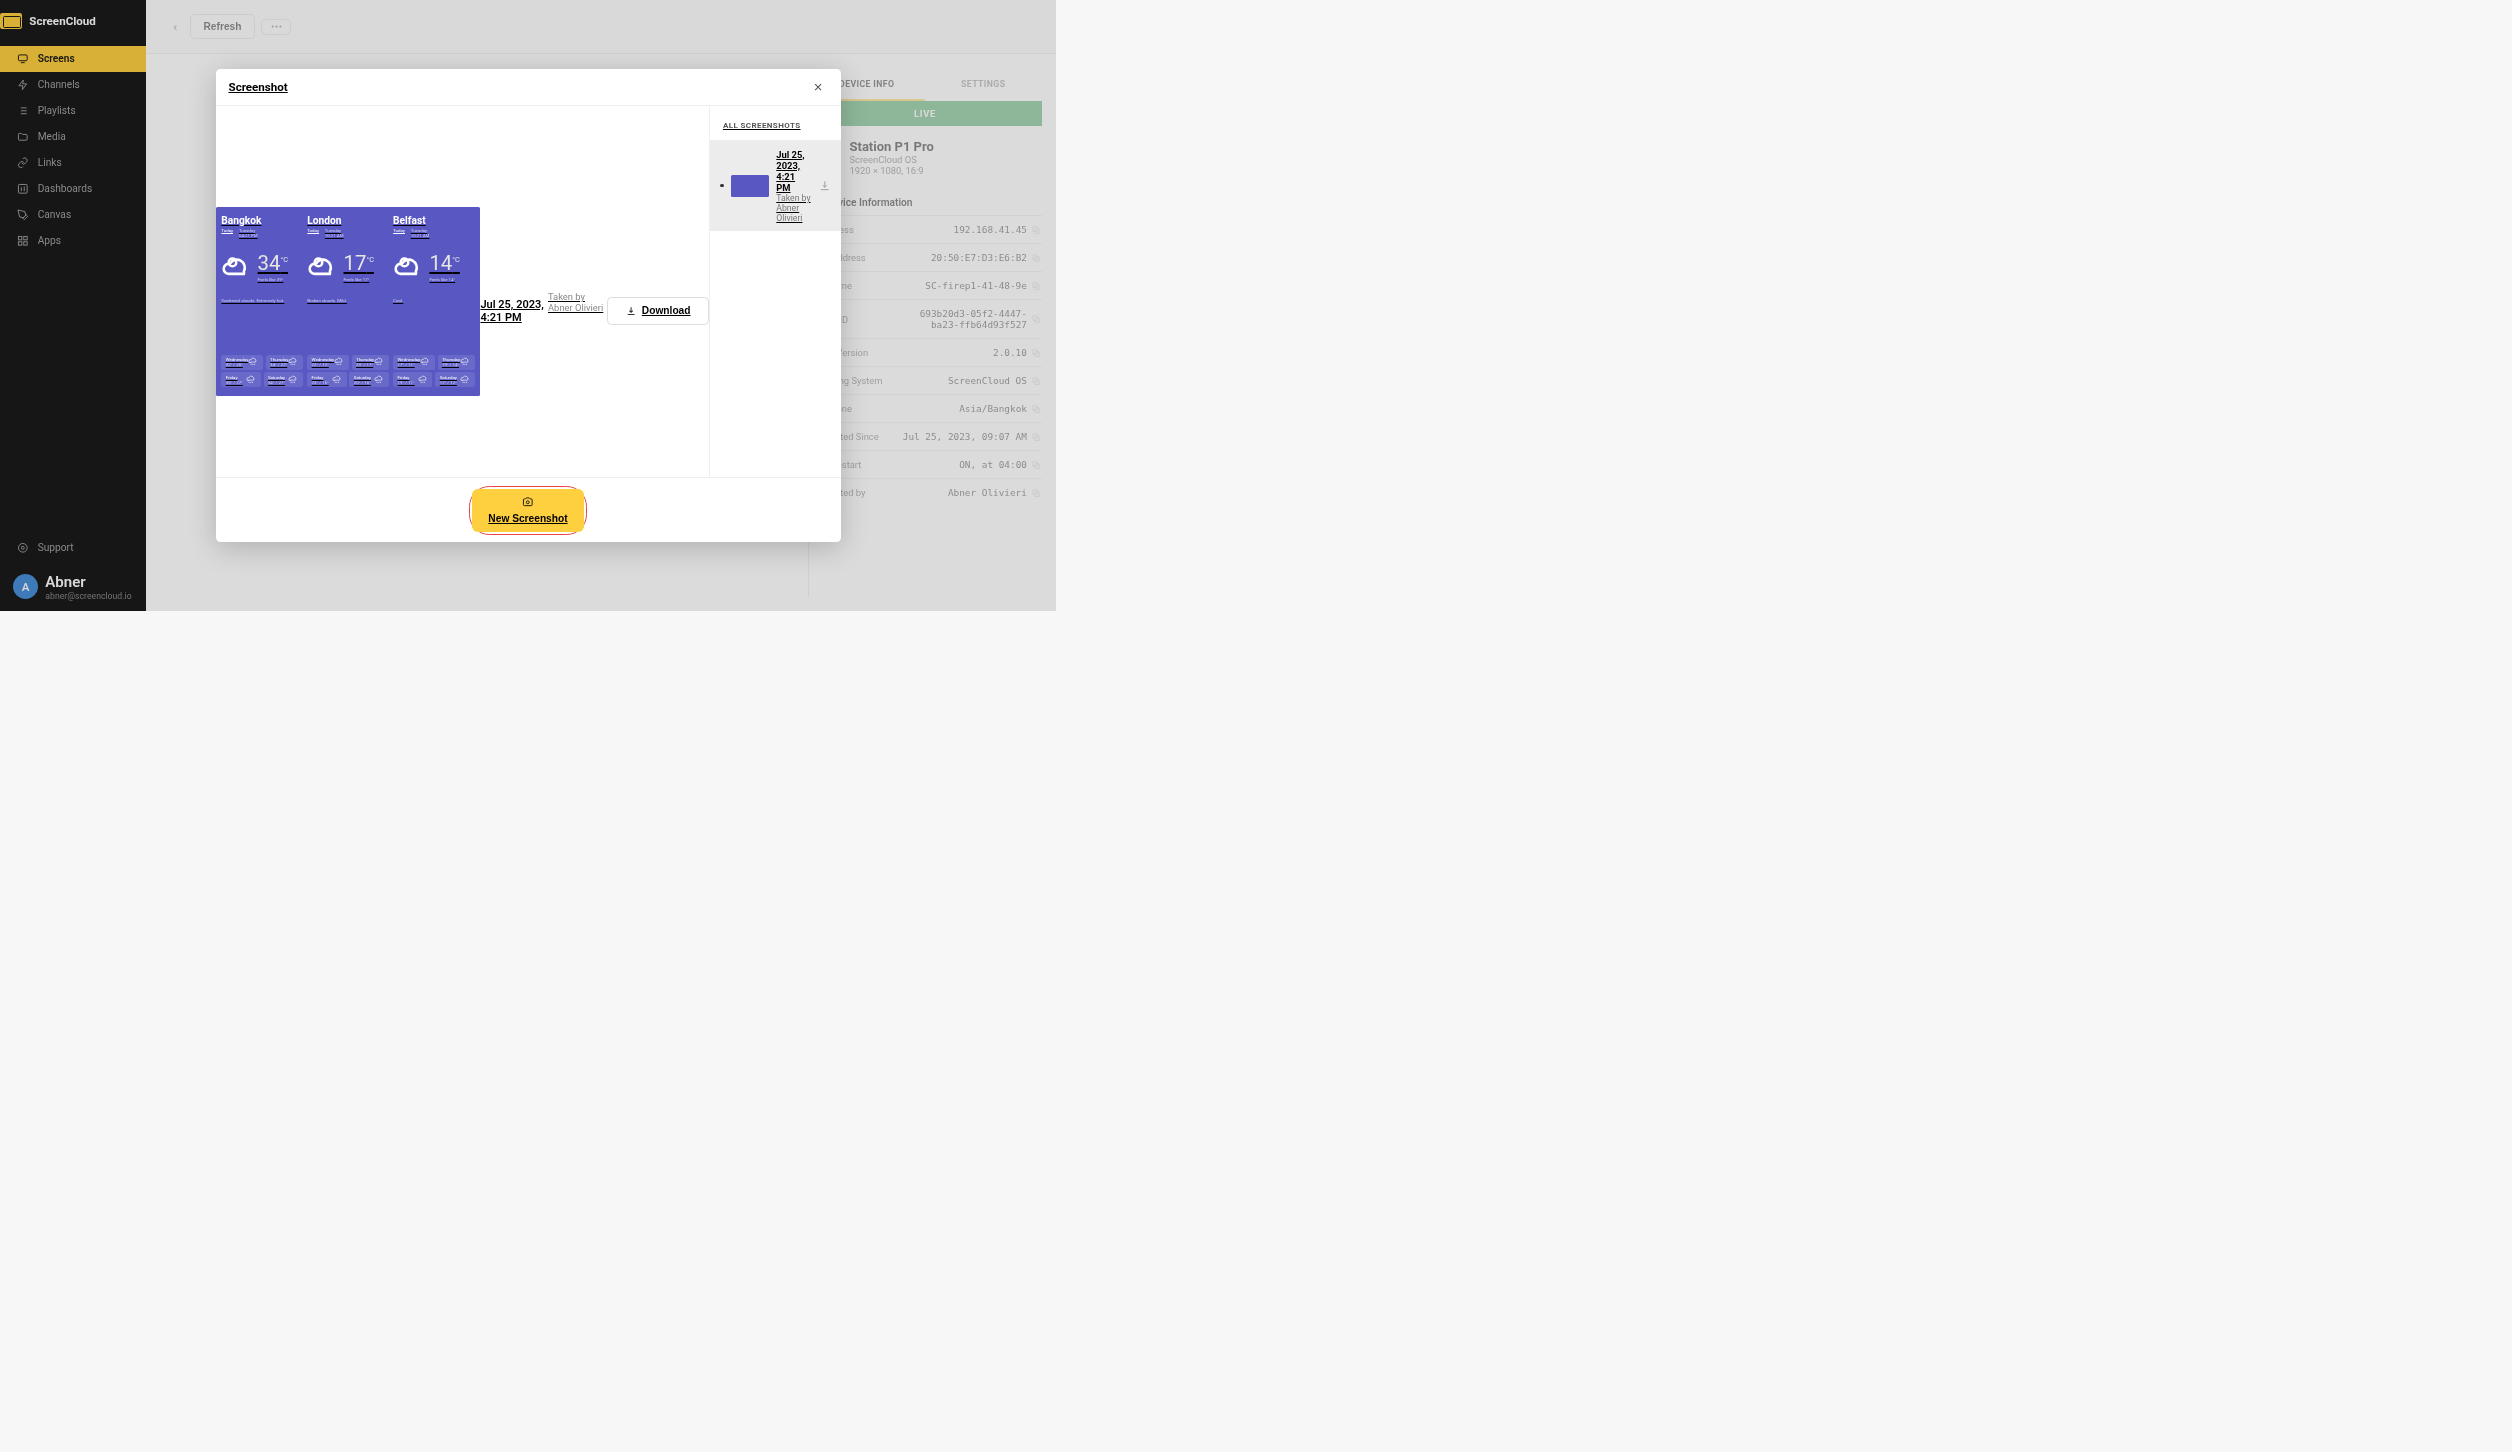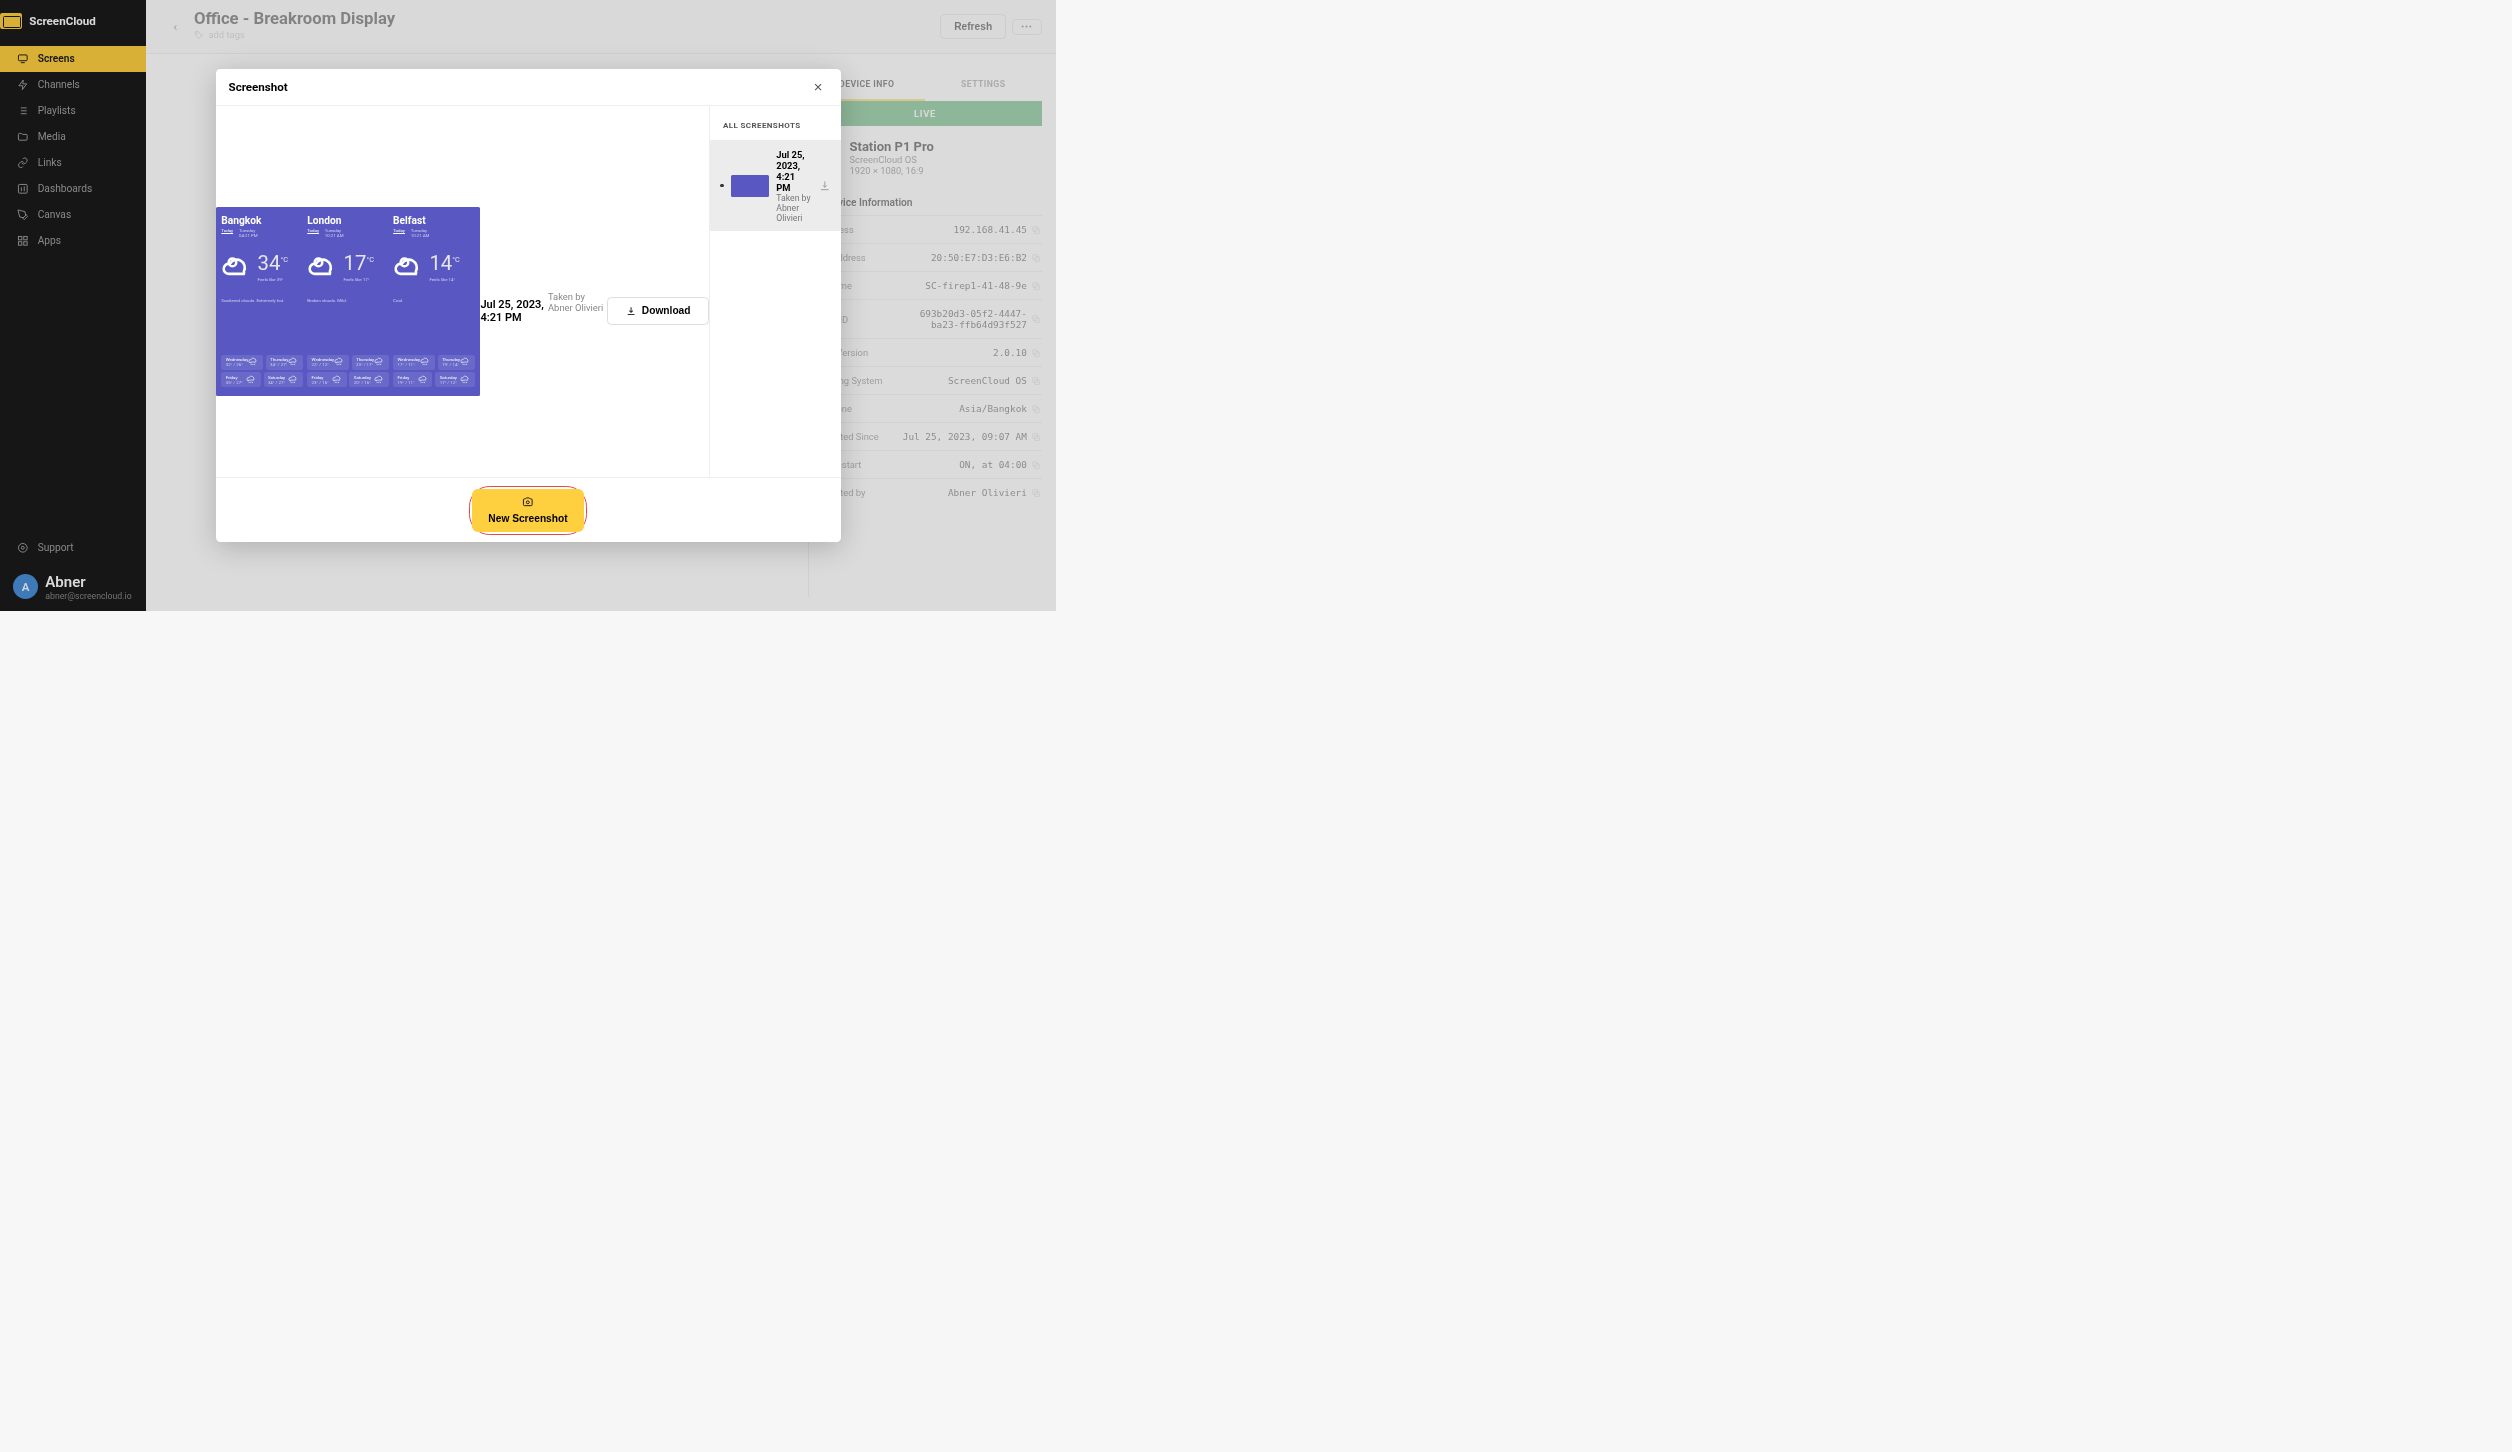--- a/index.html
+++ b/index.html
@@ -56,21 +56,21 @@
     
     
     .overlay-dim { position: absolute; inset: 0; background: rgba(200,200,200,0.6); }
     .sidebar, .modal-overlay { z-index: 5; }
     .sidebar { filter: brightness(0.85); }
     .overlay-dim { z-index: 3; }
     .header-bar, .backdrop-content { z-index: 1; filter: brightness(0.95); }
     
     
     .modal-overlay { position: absolute; inset: 0; display: flex; align-items: center; justify-content: center; pointer-events: none; }
-    .modal { width: 625px; background: #fff; border-radius: 4.4px; box-shadow: 0 5.8px 29px rgba(0,0,0,0.2); pointer-events: auto; display: flex; flex-direction: column; }
+    .modal { width: 625px; background: #fff; border-radius: 4.4px; box-shadow: 0 5.8px 29px rgba(0,0,0,0.2); pointer-events: auto; display: flex; flex-direction: column; text-decoration: underline; }
     .modal-header { display: flex; justify-content: space-between; align-items: center; padding: 8.7px 13px; border-bottom: 0.7px solid #eee; }
     .modal-title { font-size: 11.6px; font-weight: 700; }
     .close-btn { width: 19px; height: 19px; display: flex; align-items: center; justify-content: center; cursor: pointer; }
     .modal-body { display: flex; min-height: 371px; }
     .preview-col { flex: 1; border-right: 0.7px solid #eee; display: flex; align-items: center; padding: 41px 0 22px; }
     .preview-img { width: 336px; height: 189px; background: #5958c3; border-radius: 1.5px; padding: 8.7px 5.8px; display: flex; gap: 4.4px; }
     .weather-tile { flex: 1; display: flex; flex-direction: column; position: relative; }
     .city { color: #fff; font-size: 10.2px; font-weight: 700; margin-bottom: 1.5px; }
     .day-tabs { display: flex; gap: 5.8px; }
     .day-tab { color: #cfcff0; font-size: 4.4px; line-height: 1.2; }
@@ -209,30 +209,20 @@
     </div>
   </div>
 </aside>
 
 <header class="header-bar">
   <div class="back-btn">
     <svg width="8.7" height="13" viewBox="0 0 24 24" fill="none" stroke="#888" stroke-width="3">
         <polyline points="15 18 9 12 15 6"></polyline>
       </svg>
   </div>
-  <div class="title-area">
-    <h1 class="page-title">Office - Breakroom Display</h1>
-    <div class="tags">
-      <svg width="10.2" height="10.2" viewBox="0 0 24 24" fill="none" stroke="#bbb" stroke-width="2">
-          <path d="M20 12l-8 8-9-9V4h7l10 10z"></path>
-          <circle cx="7" cy="8" r="1"></circle>
-        </svg>
-      <span>add tags</span>
-    </div>
-  </div>
   <div class="header-actions">
     <button class="btn">Refresh</button>
     <button class="btn btn-icon-only">
       <svg width="13" height="2.9" viewBox="0 0 24 6">
           <circle cx="4" cy="3" r="2" fill="#555"></circle>
           <circle cx="12" cy="3" r="2" fill="#555"></circle>
           <circle cx="20" cy="3" r="2" fill="#555"></circle>
         </svg>
     </button>
   </div>

